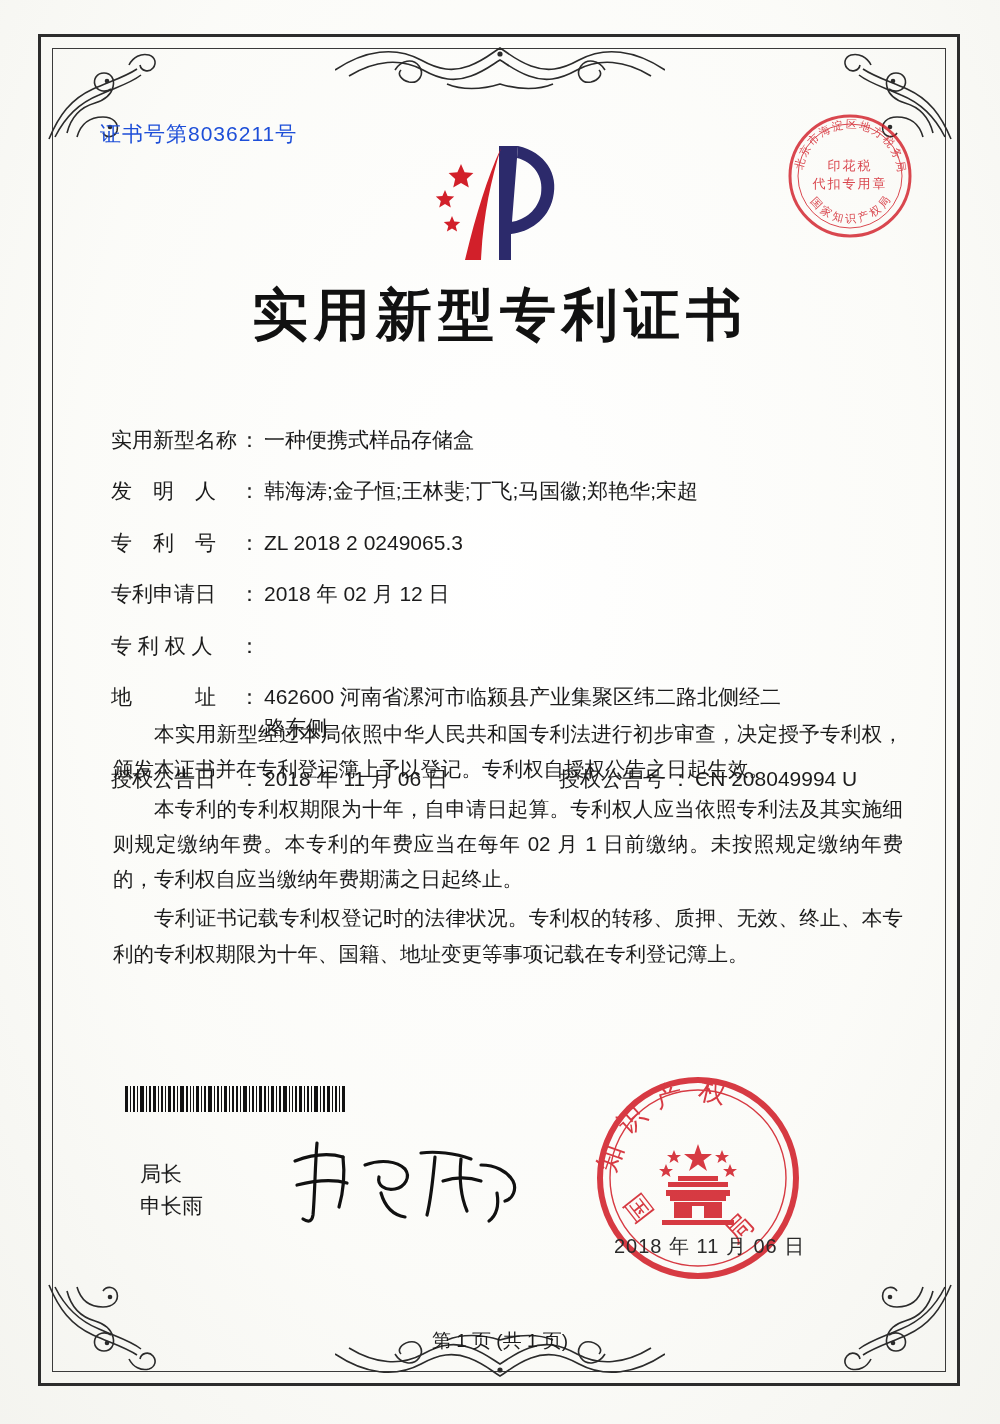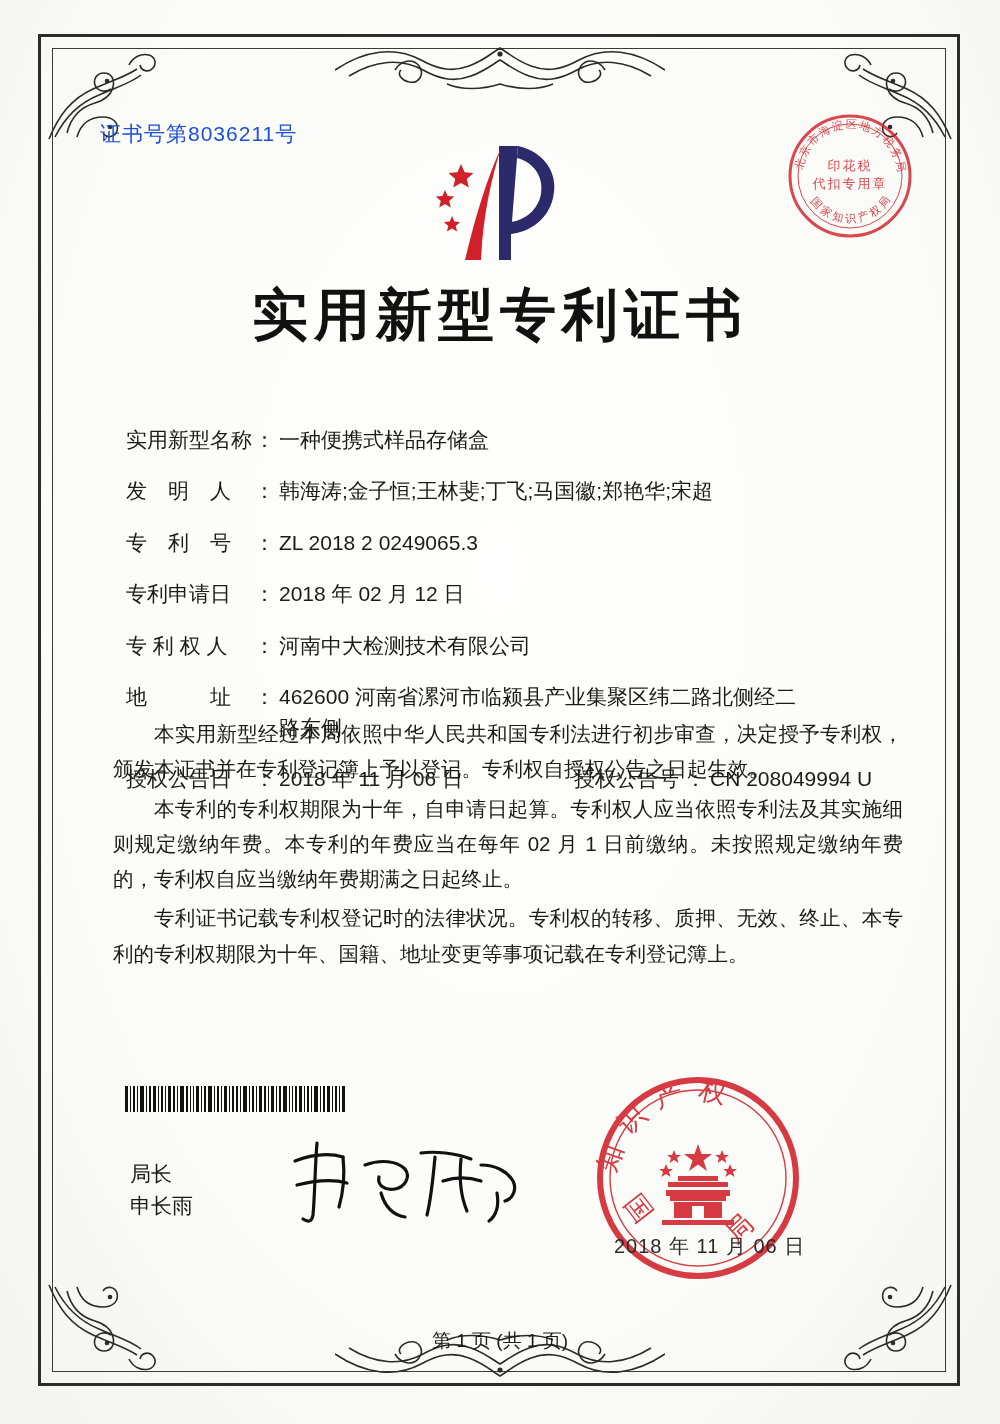--- a/index.html
+++ b/index.html
@@ -123,21 +123,21 @@
     font-size: 56px;
     font-weight: bold;
     letter-spacing: 6px;
     color: #111;
     font-family: "DejaVu Serif", "Liberation Serif", serif;
   }
 
   
   .fields {
     position: absolute;
-    left: 126px;
+    left: 111px;
     top: 425px;
     width: 790px;
     font-size: 21px;
     line-height: 1.45;
     color: #1b1b1b;
     font-family: "Liberation Sans", "DejaVu Sans", sans-serif;
   }
   .field-row {
     display: flex;
     align-items: flex-start;
@@ -197,21 +197,21 @@
   .barcode i {
     display: block;
     background: #111;
     height: 100%;
     margin-right: 2px;
   }
 
   
   .sig-block {
     position: absolute;
-    left: 130px;
+    left: 140px;
     top: 1158px;
     font-size: 21px;
     line-height: 1.5;
     font-family: "Liberation Sans", "DejaVu Sans", sans-serif;
     color: #1b1b1b;
   }
   .handwriting {
     position: absolute;
     left: 285px;
     top: 1135px;
@@ -389,21 +389,20 @@
 
     <div class="field-row">
       <div class="field-label">专利申请日</div>
       <div class="field-colon">：</div>
       <div class="field-value">2018 年 02 月 12 日</div>
     </div>
 
     <div class="field-row">
       <div class="field-label">专 利 权 人</div>
       <div class="field-colon">：</div>
-      <div class="field-value">河南中大检测技术有限公司</div>
     </div>
 
     <div class="field-row">
       <div class="field-label">地　　　址</div>
       <div class="field-colon">：</div>
       <div class="field-value">
         <span>462600 河南省漯河市临颍县产业集聚区纬二路北侧经二</span>
         <span class="indent2">路东侧</span>
       </div>
     </div>

